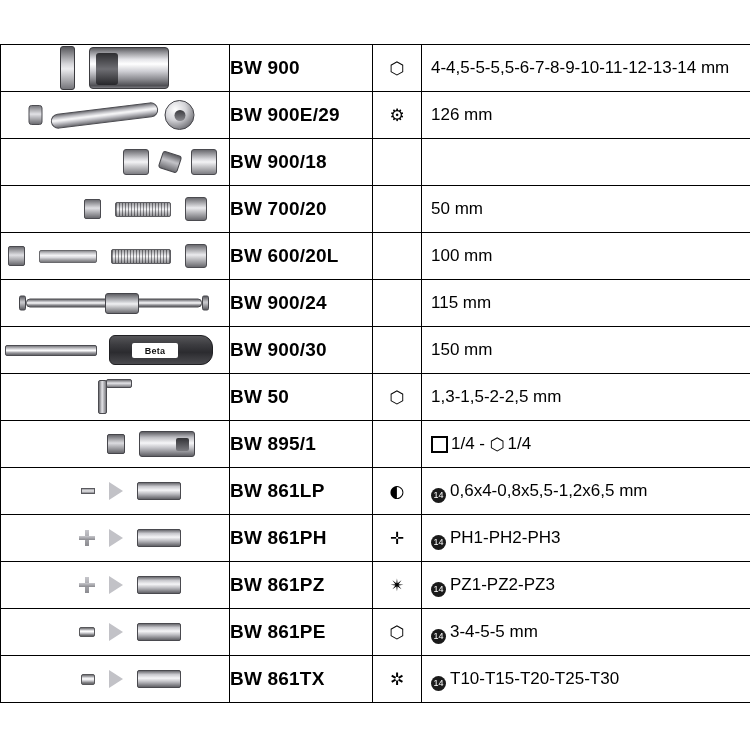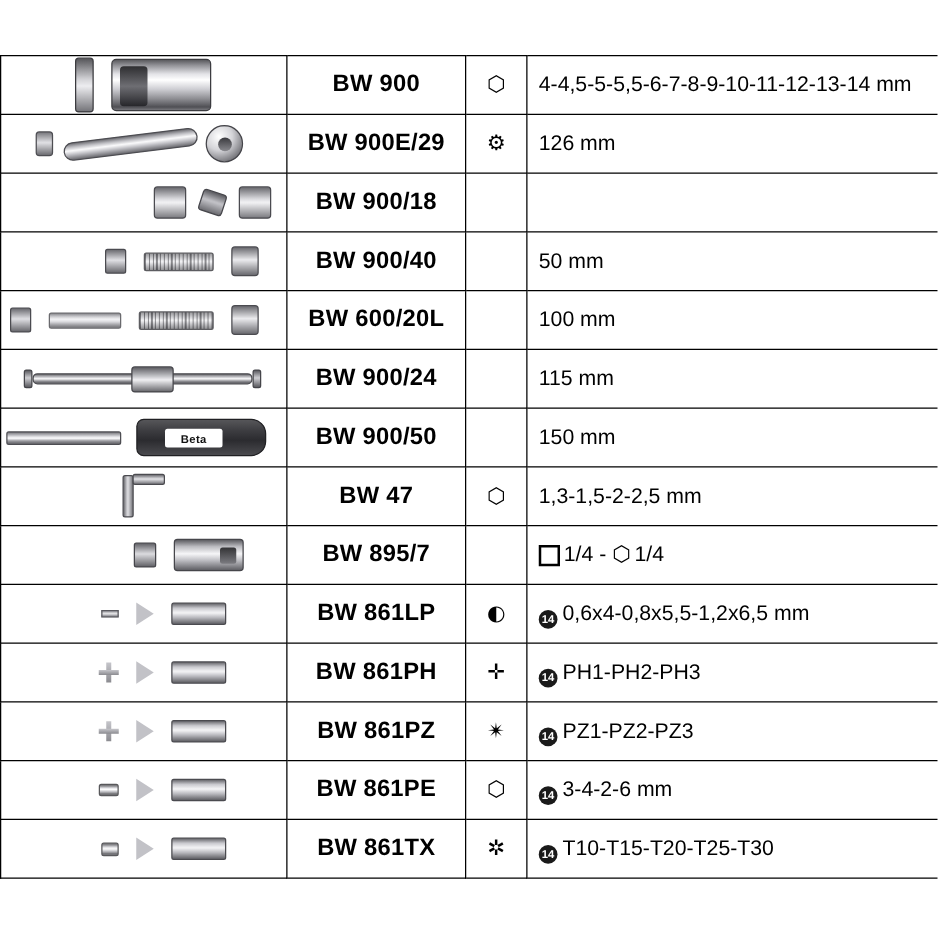--- a/index.html
+++ b/index.html
@@ -33,21 +33,21 @@
     vertical-align: middle;
   }
   td.c-img    { width: 228px; }
   td.c-code   { width: 142px; }
   td.c-sym    { width: 48px;  }
   td.c-desc   { width: 330px; }
 
   .code-text {
     font-weight: bold;
     font-size: 19px;
-    text-align: center;
+    text-align: left;
     letter-spacing: 0.2px;
   }
   .desc-text {
     font-size: 17px;
     padding-left: 9px;
     padding-right: 4px;
     line-height: 1.28;
     text-align: left;
   }
   .sym-cell {
@@ -331,21 +331,21 @@
     font-size: 17px;
     line-height: 1;
   }
   .badge14 {
     display: inline-block;
     width: 15px; height: 15px;
     border-radius: 50%;
     background: #1a1a1a;
     color: #ffffff;
     font-size: 9px;
-    font-weight: bold;
+    font-weight: normal;
     line-height: 15px;
     text-align: center;
     vertical-align: -2px;
     margin-right: 4px;
     font-family: "Liberation Sans", sans-serif;
   }
   .sq-glyph {
     display: inline-block;
     width: 13px; height: 13px;
     border: 2px solid #000;
@@ -432,21 +432,21 @@
         <td class="c-img">
           <div class="img-cell">
             <div class="img-inner" style="left:auto; right:22px; transform:translate(0,-50%);">
               <div class="ext-tip"></div>
               <div class="knurl" style="width:56px;height:15px;"></div>
               <div class="ext-end"></div>
             </div>
           </div>
         </td>
         <td class="c-code">
-          <div class="code-text">BW 900/40</div>
+          <div class="code-text">BW 700/20</div>
         </td>
         <td class="c-sym sym-cell">
           <span class="sym-glyph"></span>
         </td>
         <td class="c-desc">
           <div class="desc-text">50 mm</div>
         </td>
       </tr>
 
       <tr>
@@ -500,21 +500,21 @@
           <div class="img-cell">
             <div class="img-inner" style="left:auto; right:16px; transform:translate(0,-50%);">
               <div class="sd-blade"></div>
               <div class="sd-handle">
                 <div class="sd-label">Beta</div>
               </div>
             </div>
           </div>
         </td>
         <td class="c-code">
-          <div class="code-text">BW 900/50</div>
+          <div class="code-text">BW 900/30</div>
         </td>
         <td class="c-sym sym-cell">
           <span class="sym-glyph"></span>
         </td>
         <td class="c-desc">
           <div class="desc-text">150 mm</div>
         </td>
       </tr>
 
       <tr>
@@ -522,41 +522,41 @@
           <div class="img-cell">
             <div class="img-inner">
               <div style="display:flex; align-items:flex-start;">
                 <div class="hex-long"></div>
                 <div class="hex-short"></div>
               </div>
             </div>
           </div>
         </td>
         <td class="c-code">
-          <div class="code-text">BW 47</div>
+          <div class="code-text">BW 50</div>
         </td>
         <td class="c-sym sym-cell">
           <span class="sym-glyph">⬡</span>
         </td>
         <td class="c-desc">
           <div class="desc-text">1,3-1,5-2-2,5 mm</div>
         </td>
       </tr>
 
       <tr>
         <td class="c-img">
           <div class="img-cell">
             <div class="img-inner" style="left:auto; right:34px; transform:translate(0,-50%);">
               <div class="holder-sq"></div>
               <div class="holder-body"></div>
             </div>
           </div>
         </td>
         <td class="c-code">
-          <div class="code-text">BW 895/7</div>
+          <div class="code-text">BW 895/1</div>
         </td>
         <td class="c-sym sym-cell">
           <span class="sym-glyph"></span>
         </td>
         <td class="c-desc">
           <div class="desc-text desc-inline">
             <span class="sq-glyph"></span>
             <span>1/4</span>
             <span>&nbsp;-&nbsp;</span>
             <span class="sym-glyph" style="margin-right:3px;">⬡</span>
@@ -645,21 +645,21 @@
           </div>
         </td>
         <td class="c-code">
           <div class="code-text">BW 861PE</div>
         </td>
         <td class="c-sym sym-cell">
           <span class="sym-glyph">⬡</span>
         </td>
         <td class="c-desc">
           <div class="desc-text">
-            <span class="badge14">14</span><span>3-4-2-6 mm</span>
+            <span class="badge14">14</span><span>3-4-5-5 mm</span>
           </div>
         </td>
       </tr>
 
       <tr>
         <td class="c-img">
           <div class="img-cell">
             <div class="img-inner" style="left:auto; right:48px; transform:translate(0,-50%);">
               <div class="chrome" style="width:14px;height:11px;"></div>
               <div class="bit-tip-sm" style="transform:rotate(180deg);"></div>

